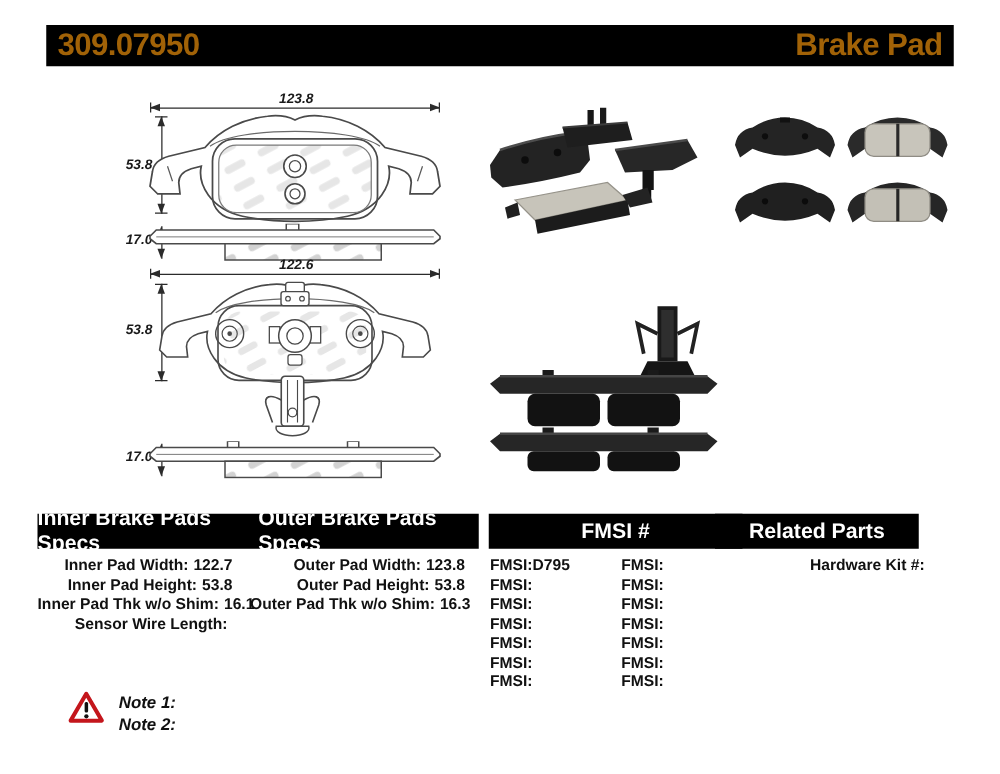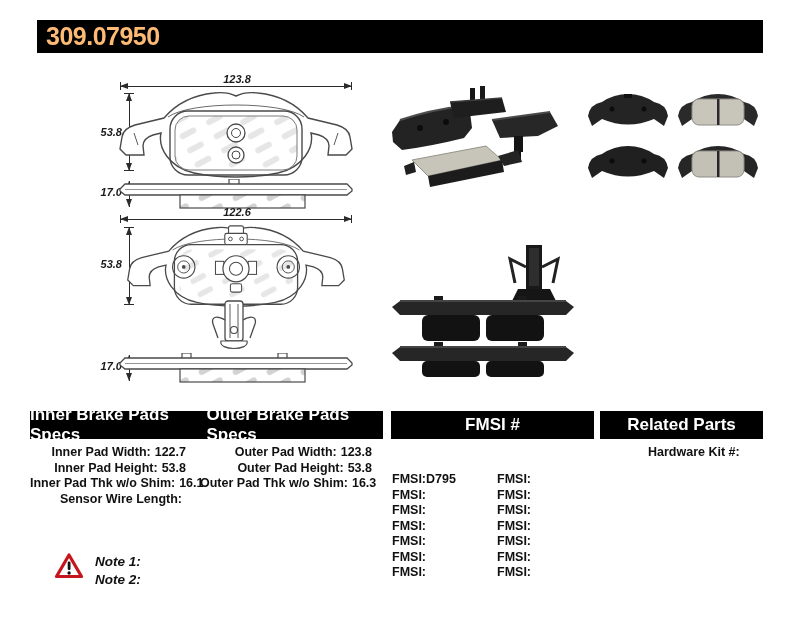--- a/index.html
+++ b/index.html
@@ -2,21 +2,21 @@
 <html><head>
 <meta charset="utf-8">
 <title>309.07950 Brake Pad</title>
 <style>
   html,body{margin:0;padding:0;background:#ffffff;}
   #page{position:relative;width:800px;height:619px;background:#ffffff;overflow:hidden;
         font-family:"Liberation Sans",sans-serif;color:#111;}
 
   
   .topbar{position:absolute;left:37px;top:20px;width:726px;height:33px;background:#000;
-          color:#fdba74;display:flex;justify-content:space-between;align-items:center;
+          color:#a16207;display:flex;justify-content:space-between;align-items:center;
           padding:0 9px;box-sizing:border-box;font-weight:bold;font-size:25px;letter-spacing:-0.5px;}
 
   
   .dimh{position:absolute;height:1px;background:#2b2b2b;}
   .dimh::before{content:"";position:absolute;left:0;top:-3px;width:0;height:0;
     border-right:8px solid #2b2b2b;border-top:3px solid transparent;border-bottom:3px solid transparent;}
   .dimh::after{content:"";position:absolute;right:0;top:-3px;width:0;height:0;
     border-left:8px solid #2b2b2b;border-top:3px solid transparent;border-bottom:3px solid transparent;}
   .dimv{position:absolute;width:1px;background:#2b2b2b;}
   .dimv::before{content:"";position:absolute;top:0;left:-3px;width:0;height:0;
@@ -31,38 +31,39 @@
   
   .secbar{position:absolute;top:411px;height:28px;background:#000;color:#fff;font-weight:bold;
           font-size:17px;display:flex;align-items:center;}
   .secbar .half{flex:1;text-align:left;}
   .secbar .one{width:100%;text-align:center;}
 
   
   .spec-col{position:absolute;font-size:12.5px;font-weight:bold;}
   .spec-row{line-height:15.5px;text-align:right;white-space:nowrap;}
   .spec-row .v{margin-left:4px;}
-  .fmsi-col{position:absolute;font-size:12.5px;font-weight:bold;margin-top:27px;}
+  .fmsi-col{position:absolute;font-size:12.5px;font-weight:bold;}
   .fmsi-row{line-height:15.5px;display:flex;white-space:nowrap;}
   .fmsi-row .lab{min-width:31px;}
   .rel-col{position:absolute;font-size:12.5px;font-weight:bold;line-height:15.5px;white-space:nowrap;margin-left:48px;}
 
   
   .note-row{position:absolute;font-size:13.5px;font-weight:bold;line-height:18px;font-style:italic;}
 
   svg{display:block;}
   .abs{position:absolute;}
 </style>
 </head>
 <body>
 
 <div id="page">
 
   <div class="topbar">
     <span>309.07950</span>
+    <span>Brake Pad</span>
   </div>
 
   <div class="dim-label c" style="left:180px;top:73px;width:114px;">123.8</div>
   <div class="dimh" style="left:120px;top:86px;width:232px;"></div>
   <div class="tickv" style="left:120px;top:82px;"></div>
   <div class="tickv" style="left:351px;top:82px;"></div>
   <div class="dim-label r" style="left:84px;top:126px;width:38px;">53.8</div>
   <div class="dimv" style="left:129px;top:93px;height:78px;"></div>
   <div class="tickh" style="left:124px;top:93px;"></div>
   <div class="tickh" style="left:124px;top:170px;"></div>
@@ -254,21 +255,21 @@
     </g>
   </svg>
 
   <div class="secbar" style="left:30px;width:353px;">
     <span class="half">Inner Brake Pads Specs</span>
     <span class="half">Outer Brake Pads Specs</span>
   </div>
   <div class="secbar" style="left:391px;width:203px;">
     <span class="one">FMSI #</span>
   </div>
-  <div class="secbar" style="left:600px;width:163px;">
+  <div class="secbar" style="left:572px;width:163px;">
     <span class="one">Related Parts</span>
   </div>
 
   <div class="spec-col" style="left:30px;top:445px;width:156px;">
     <div class="spec-row"><span>Inner Pad Width:</span><span class="v">122.7</span></div>
     <div class="spec-row"><span>Inner Pad Height:</span><span class="v">53.8</span></div>
     <div class="spec-row"><span>Inner Pad Thk w/o Shim:</span><span class="v">16.1</span></div>
     <div class="spec-row"><span>Sensor Wire Length:</span><span class="v"></span></div>
   </div>
 

